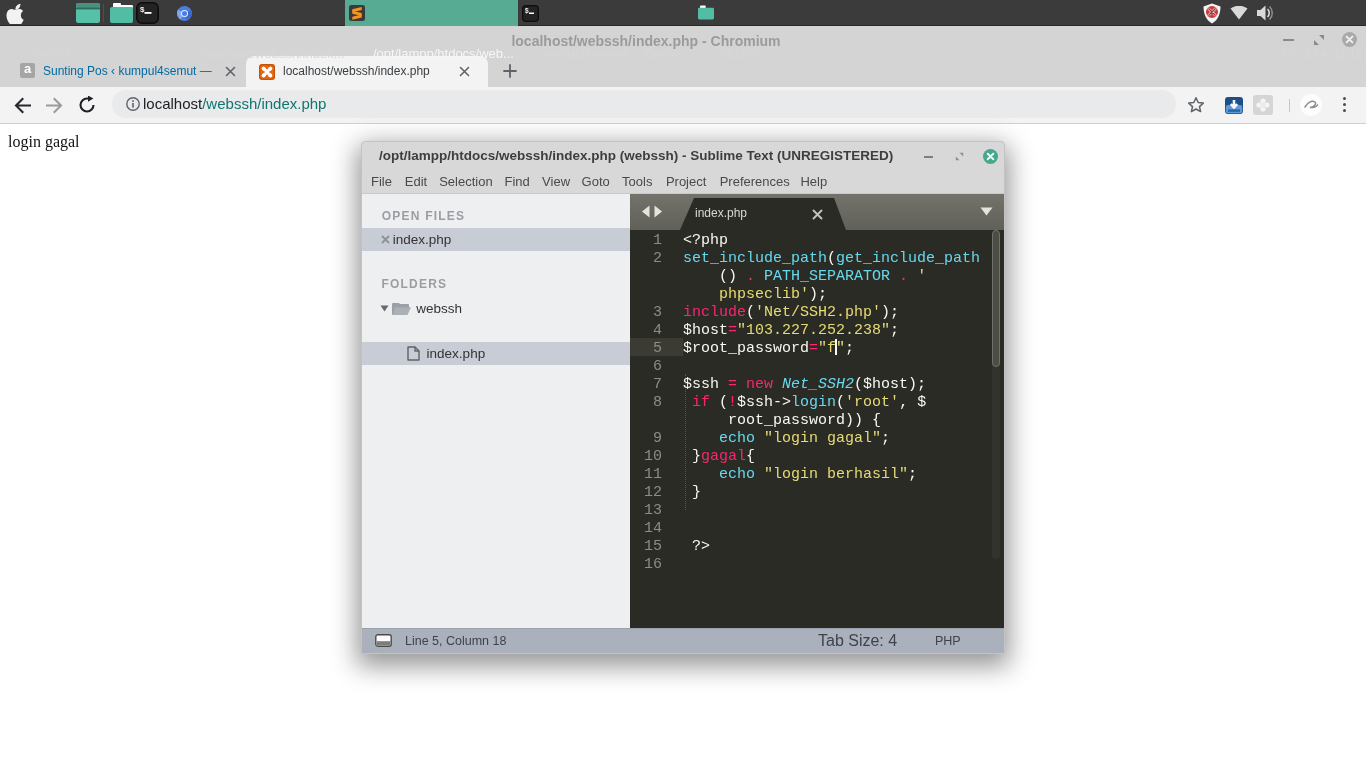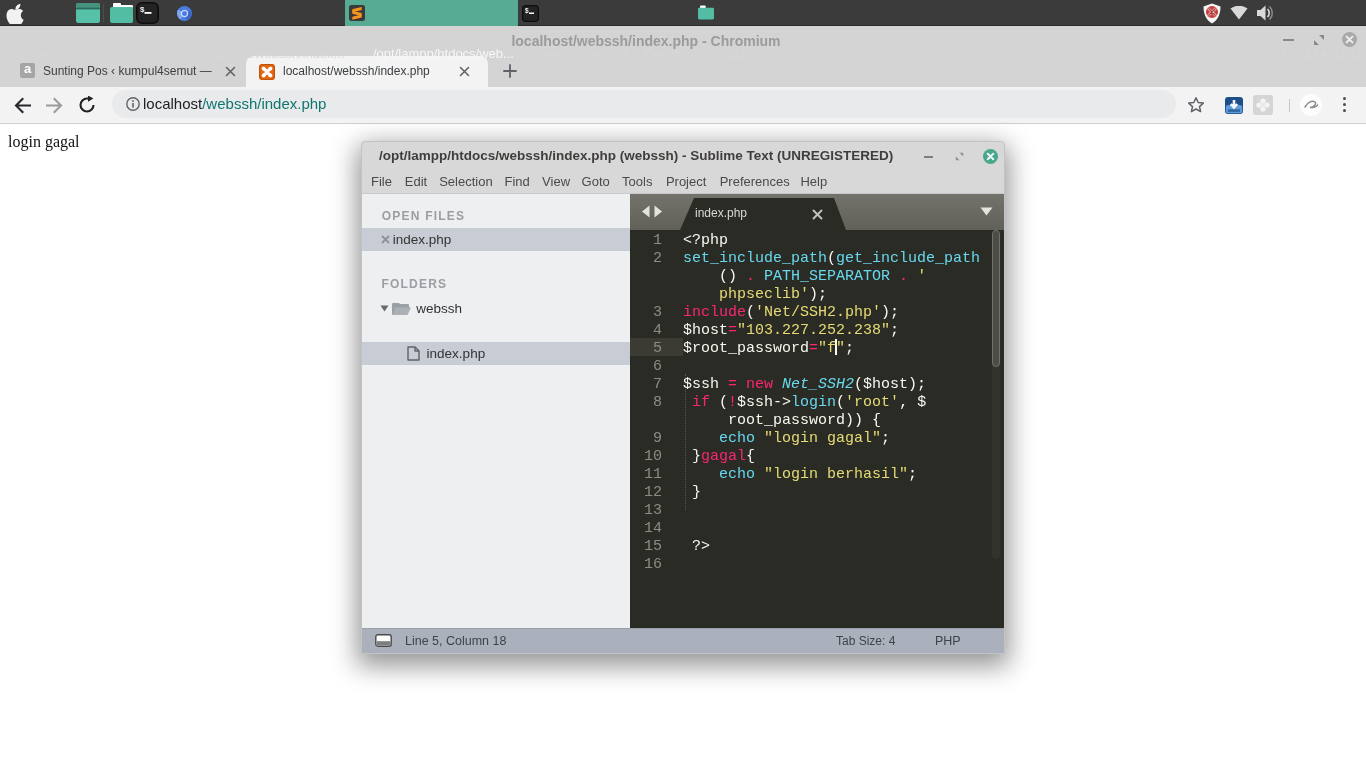--- a/index.html
+++ b/index.html
@@ -15,21 +15,21 @@
 
 
 #titlebar { position:absolute; left:0; top:26px; width:1366px; height:30px; background:#d4d4d4; }
 #titlebar .title { position:absolute; top:0; left:0; width:1280px; text-align:center; line-height:31px; font-size:14px; font-weight:bold; color:#9b9b9b;padding-left:12px; }
 #tabstrip { position:absolute; left:0; top:56px; width:1366px; height:31px; background:#d4d4d4; }
 #activetab { position:absolute; left:246px; top:0px; width:242px; height:31px; background:#f3f3f3; border-radius:8px 8px 0 0; }
 #toolbar { position:absolute; left:0; top:87px; width:1366px; height:37px; background:#f3f3f3; border-bottom:1px solid #d0d0d0; }
 #omnibox { position:absolute; left:112px; top:3px; width:1064px; height:28px; background:#e9eaec; border-radius:14px; }
 #content { position:absolute; left:0; top:125px; width:1366px; height:643px; background:#fff; }
 #content .body-text { position:absolute; left:8px; top:8px; font-family:"Liberation Serif", serif; font-size:16px; color:#111; }
-.tabtxt { position:absolute; font-size:12px; color:#404040; line-height:31px; white-space:nowrap; }
+.tabtxt { position:absolute; font-size:12px; color:#0369a1; line-height:31px; white-space:nowrap; }
 
 
 #sublime { position:absolute; left:361px; top:141px; width:644px; height:513px; background:#d8d8d8; border:1px solid #c3c3c3; border-radius:4px 4px 0 0; box-shadow:0 8px 26px 4px rgba(0,0,0,0.42); }
 #st-title { position:absolute; left:0; top:0; width:642px; height:28px; }
 #st-title .ttxt { position:absolute; left:17px; top:0; line-height:28px; font-size:13px; font-weight:bold; color:#403e3c; }
 #st-menu { position:absolute; left:0; top:28px; width:642px; height:24px; border-bottom:1px solid #c9c9c9; }
 #st-menu span { position:absolute; top:0; line-height:23px; font-size:13px; color:#4a4a4a; }
 #st-side { position:absolute; left:0; top:52px; width:268px; height:433.5px; background:#eeeff1; }
 #st-editor { position:absolute; left:268px; top:52px; width:374px; height:433.5px; background:#2b2b25; }
 #st-tabbar { position:absolute; left:0; top:0; width:374px; height:36px; background:linear-gradient(#73736c,#61615a); }
@@ -336,18 +336,18 @@
       <div class="abs" style="left:205px;top:145px;width:2px;height:16px;background:#f8f8f0"></div>
       <div class="abs" style="left:361.5px;top:35px;width:8px;height:330px;background:rgba(255,255,255,0.04);border-radius:4px"></div>
       <div class="abs" style="left:361.5px;top:35.5px;width:8px;height:137px;background:#4c4e46;border:1px solid #70726a;border-radius:4px"></div>
     </div>
     <div id="st-status">
       <svg class="abs" style="left:13px;top:5px" width="17" height="13" viewBox="0 0 17 13">
         <rect x="0.8" y="0.8" width="15.4" height="11.4" rx="2" fill="#fdfdfd" stroke="#4a4a4a" stroke-width="1.4"></rect>
         <rect x="1.6" y="7.2" width="13.8" height="4.2" fill="#7d7d7d"></rect>
       </svg>
       <div class="abs" style="left:43px;top:0;line-height:24px;font-size:12.5px;color:#3e434b">Line 5, Column 18</div>
-      <div class="abs" style="left:474px;top:0;line-height:24px;font-size:12px;color:#3e434b">Tab Size: 4</div>
+      <div class="abs" style="left:456px;top:0;line-height:24px;font-size:16px;color:#3e434b">Tab Size: 4</div>
       <div class="abs" style="left:573px;top:0;line-height:24px;font-size:12.5px;color:#3e434b">PHP</div>
     </div>
   </div>
 
 </div>
 
 </body></html>

